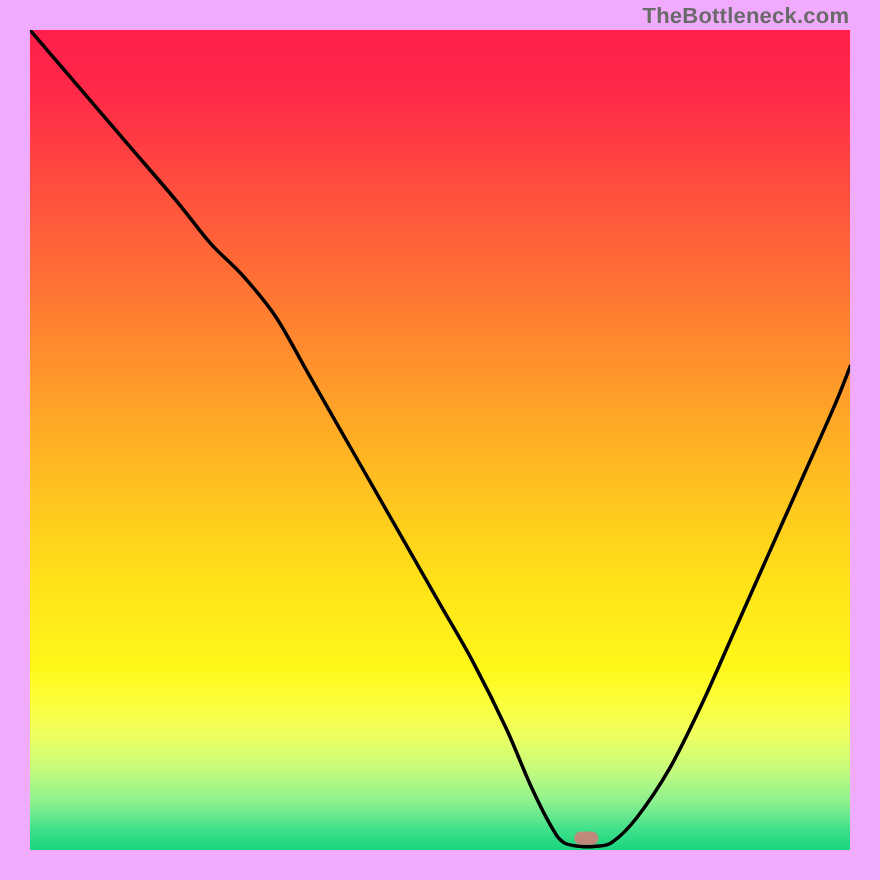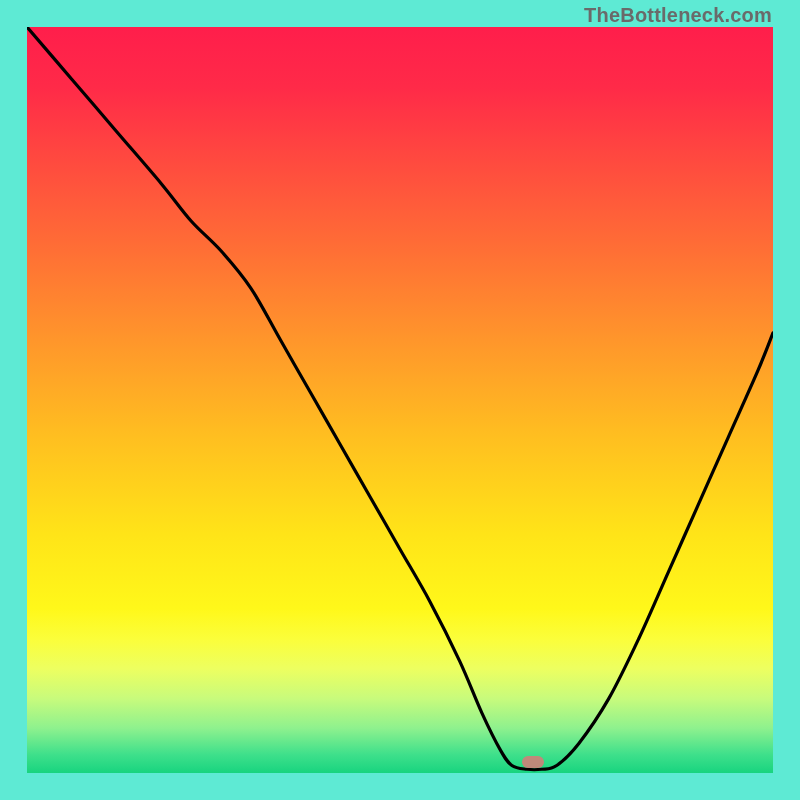--- a/index.html
+++ b/index.html
@@ -7,21 +7,21 @@
     padding: 0;
     width: 800px;
     height: 800px;
     background: #000;
     overflow: hidden;
   }
   .frame {
     position: relative;
     width: 800px;
     height: 800px;
-    background: #5eead4;
+    background: #f0abfc;
   }
   .plot-area {
     position: absolute;
     left: 27px;
     top: 27px;
     width: 746px;
     height: 746px;
     overflow: hidden;
   }
   .gradient-bg {

